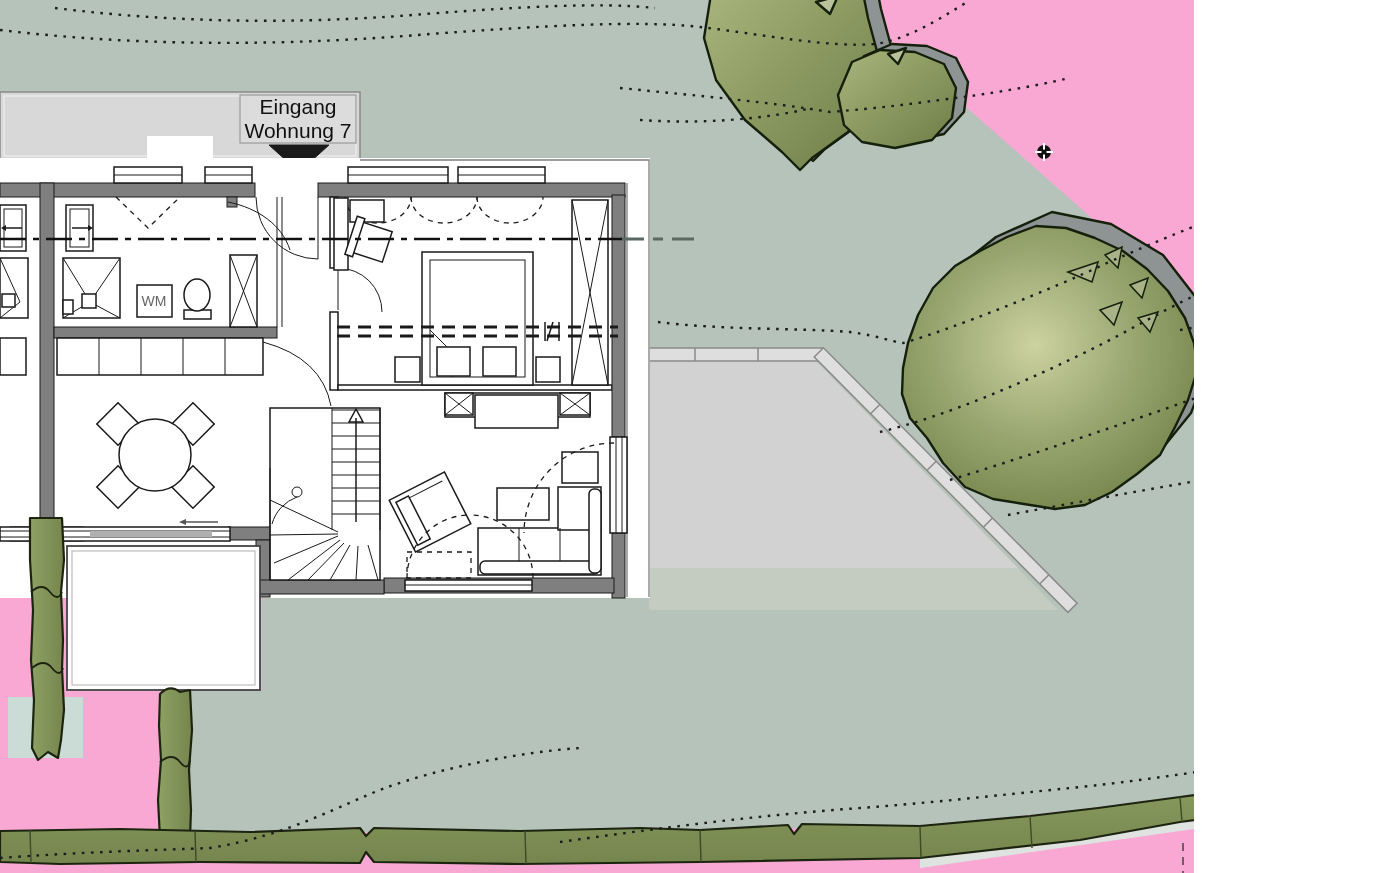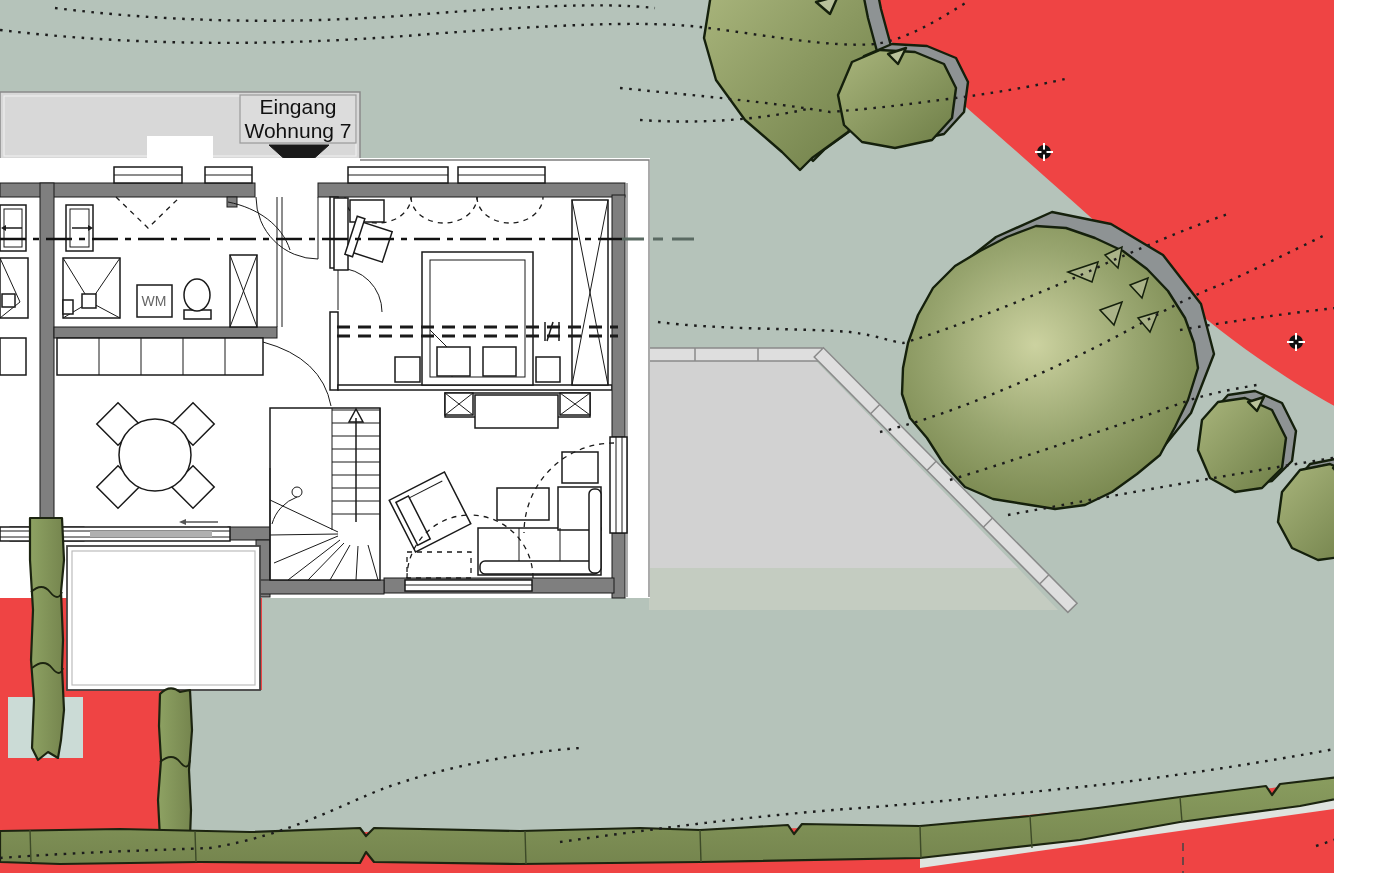--- a/index.html
+++ b/index.html
@@ -1,16 +1,16 @@
 <!DOCTYPE html>
 <html style="--sage: #b5c3ba; --walkway: #d8d8d8; --label_box: #dcdcdc; --paved: #d2d2d2; --paved_fade: #c4ccc1; --teal_patch: #cbdbd6; --wall: #7f7f7f; --contour: #1c1c1c; --tree_shadow: #8e9394; --tree_light: #ccd2a0; --tree_mid: #98a56f; --tree_dark: #76854c; --hedge_light: #8ea263; --hedge_dark: #75854e; --hedge_outline: #1c2410; --hedge_shadow: #dfe3df; --text: #111111; --wm_text: #666666; --section_ext: #5a6a62;"><head>
 <meta charset="utf-8">
 <style>
   html,body{margin:0;padding:0;background:#fff;}
-  #stage{position:relative;width:1334px;height:873px;overflow:hidden;background:#ef4444;
+  #stage{position:relative;width:1194px;height:873px;overflow:hidden;background:#f9a8d4;
          font-family:"Liberation Sans", sans-serif;}
   svg{display:block}
   .ln{fill:none;stroke:#1a1a1a;stroke-width:1.5}
   .thin{fill:none;stroke:#1a1a1a;stroke-width:1}
   .fw{fill:#fff;stroke:#1a1a1a;stroke-width:1.5}
   .wall{fill:var(--wall);stroke:#1a1a1a;stroke-width:1}
   .dashed{fill:none;stroke:#1a1a1a;stroke-width:1.3;stroke-dasharray:5 5}
   .contour{fill:none;stroke:var(--contour);stroke-width:2.4;stroke-dasharray:2.6 6.5}
   .outline-thin{fill:none;stroke:#7e7e7e;stroke-width:1.3}
   .kerb{fill:#dedede;stroke:#8a8a8a;stroke-width:1.5}

